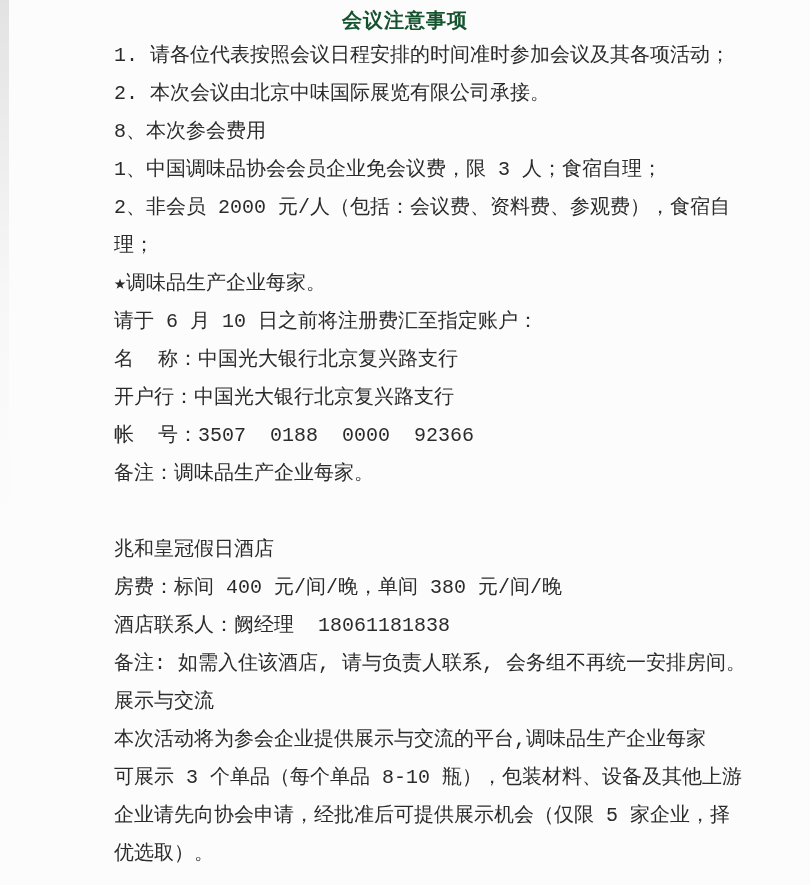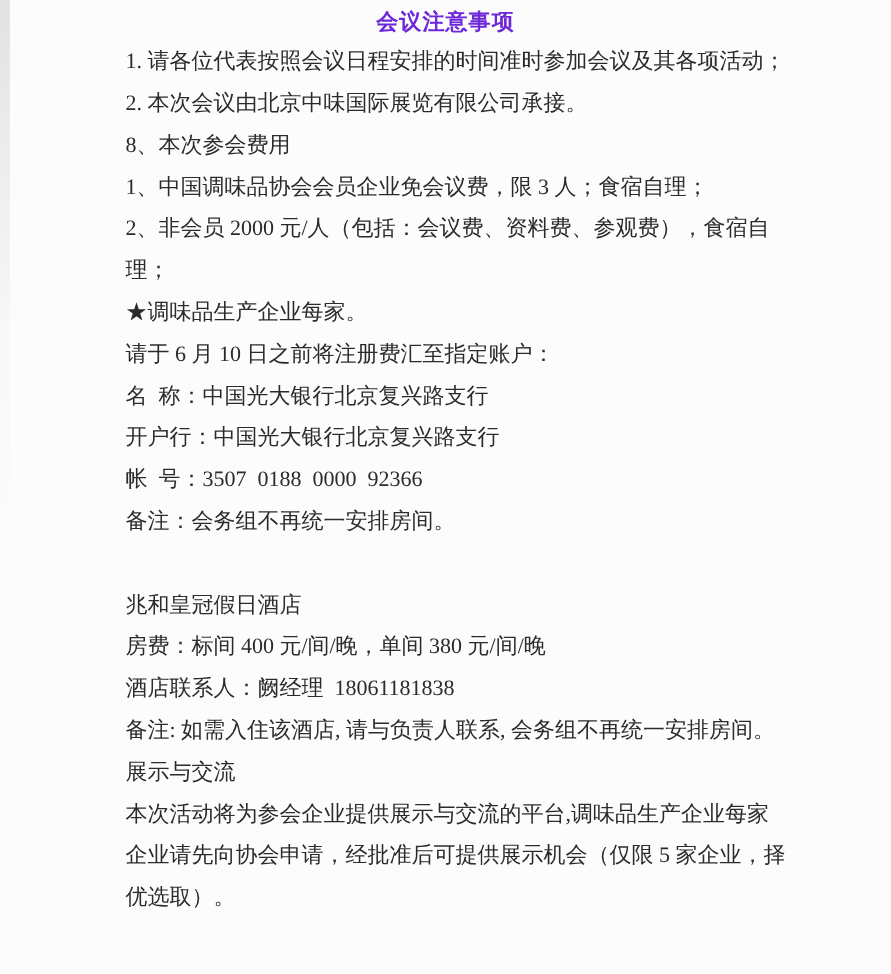--- a/index.html
+++ b/index.html
@@ -28,24 +28,25 @@
     pointer-events: none;
   }
   .doc-title {
     margin: 0;
     height: 37px;
     line-height: 40px;
     text-align: center;
     font-size: 20px;
     font-weight: bold;
     letter-spacing: 1px;
-    color: #6d28d9;
+    color: #14532d;
   }
   .doc-body {
     padding: 0 90px 0 114px;
+    font-family: Liberation Mono, monospace;
   }
   .line {
     margin: 0;
     height: 38px;
     line-height: 38px;
     font-size: 20px;
     white-space: pre;
     overflow: visible;
   }
 </style>
@@ -59,24 +60,25 @@
     <p class="line">2. 本次会议由北京中味国际展览有限公司承接。</p>
     <p class="line">8、本次参会费用</p>
     <p class="line">1、中国调味品协会会员企业免会议费，限 3 人；食宿自理；</p>
     <p class="line">2、非会员 2000 元/人（包括：会议费、资料费、参观费），食宿自</p>
     <p class="line">理；</p>
     <p class="line">★调味品生产企业每家。</p>
     <p class="line">请于 6 月 10 日之前将注册费汇至指定账户：</p>
     <p class="line">名  称：中国光大银行北京复兴路支行</p>
     <p class="line">开户行：中国光大银行北京复兴路支行</p>
     <p class="line">帐  号：3507  0188  0000  92366</p>
-    <p class="line">备注：会务组不再统一安排房间。</p>
+    <p class="line">备注：调味品生产企业每家。</p>
     <p class="line"></p>
     <p class="line">兆和皇冠假日酒店</p>
     <p class="line">房费：标间 400 元/间/晚，单间 380 元/间/晚</p>
     <p class="line">酒店联系人：阙经理  18061181838</p>
     <p class="line">备注: 如需入住该酒店, 请与负责人联系, 会务组不再统一安排房间。</p>
     <p class="line">展示与交流</p>
     <p class="line">本次活动将为参会企业提供展示与交流的平台,调味品生产企业每家</p>
+    <p class="line">可展示 3 个单品（每个单品 8-10 瓶），包装材料、设备及其他上游</p>
     <p class="line">企业请先向协会申请，经批准后可提供展示机会（仅限 5 家企业，择</p>
     <p class="line">优选取）。</p>
   </div>
 </div>
 
 </body></html>

